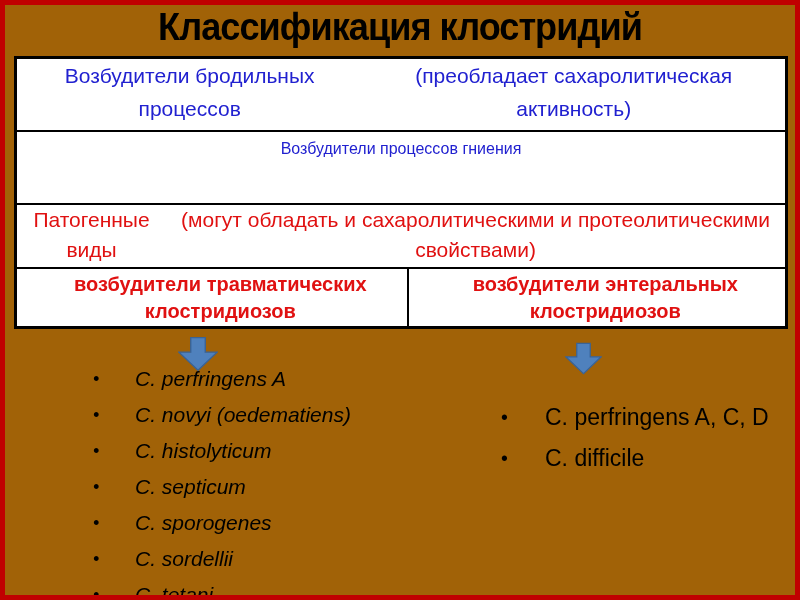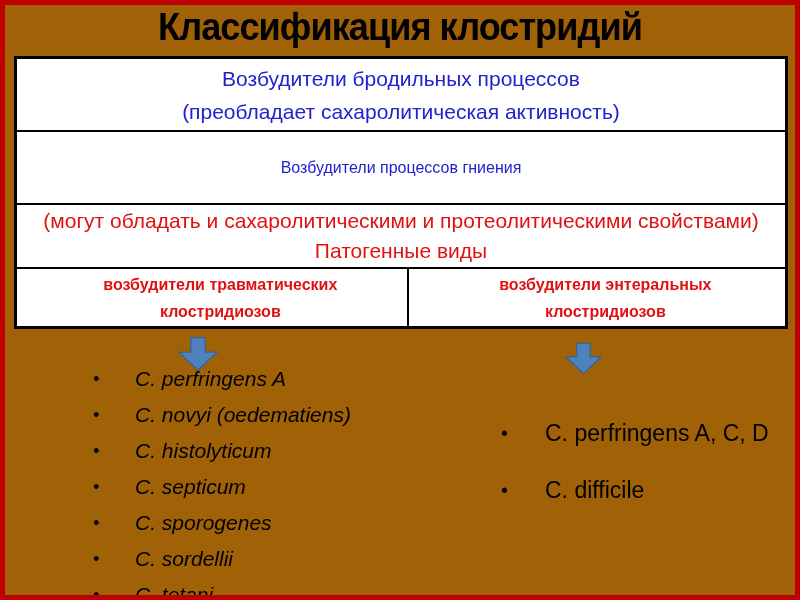--- a/index.html
+++ b/index.html
@@ -13,69 +13,69 @@
     text-align:center;font-size:38px;font-weight:bold;color:#000;
     letter-spacing:-1px;transform:scaleX(0.95);transform-origin:center;
     white-space:nowrap;
   }
   .table{
     position:absolute;left:9px;top:51px;width:774px;height:273px;
     box-sizing:border-box;border:3px solid #000;background:#fff;
     display:flex;flex-direction:column;
   }
   .row{
-    box-sizing:border-box;display:flex;flex-direction:column;
+    box-sizing:border-box;display:flex;
     justify-content:center;text-align:center;
   }
   .row + .row{border-top:2px solid #000;}
   .row-1{height:71px;font-size:21px;line-height:33px;color:#2121d0;}
   .row-2{height:73px;font-size:16px;line-height:33px;color:#2121d0;}
   .row-3{height:64px;font-size:21px;line-height:30px;color:#e01111;}
   .row-4{flex:1;flex-direction:row;padding:0;color:#e01111;}
   .cell{
     box-sizing:border-box;display:flex;flex-direction:column;justify-content:center;
-    text-align:center;font-weight:bold;font-size:16px;line-height:27px;padding-left:17px;
+    text-align:center;font-weight:bold;font-size:20px;line-height:27px;padding-left:17px;
   }
   .cell-left{width:51%;border-right:2px solid #000;}
   .cell-right{width:49%;}
   .arrow{position:absolute;}
   .arrow-left{left:173px;top:330px;width:40px;height:38px;}
   .arrow-right{left:560px;top:337px;width:37px;height:33px;}
   .list{list-style:none;margin:0;padding:0;position:absolute;color:#000;}
   .list li{position:relative;box-sizing:border-box;}
   .list li::before{
     content:"\2022";position:absolute;left:28px;top:0;
     font-size:0.85em;
   }
   .list-left{left:60px;top:356px;font-size:21px;}
   .list-left li{height:36px;line-height:36px;padding-left:70px;white-space:nowrap;font-style:italic;}
   .list-right{left:468px;top:392px;font-size:23px;}
-  .list-right li{height:41px;line-height:41px;padding-left:72px;white-space:nowrap;margin-top:16px;}
+  .list-right li{height:41px;line-height:41px;padding-left:72px;white-space:nowrap;}
 </style>
 </head>
 <body>
 
 <div class="slide">
 
   <h1 class="title">Классификация клостридий</h1>
 
   <div class="table">
 
     <div class="row row-1">
       <div>Возбудители бродильных процессов</div>
       <div>(преобладает сахаролитическая активность)</div>
     </div>
 
     <div class="row row-2">
       <div>Возбудители процессов гниения</div>
     </div>
 
     <div class="row row-3">
+      <div>Патогенные виды</div>
       <div>(могут обладать и сахаролитическими и протеолитическими свойствами)</div>
-      <div>Патогенные виды</div>
     </div>
 
     <div class="row row-4">
       <div class="cell cell-left">
         <div>возбудители травматических</div>
         <div>клостридиозов</div>
       </div>
       <div class="cell cell-right">
         <div>возбудители энтеральных</div>
         <div>клостридиозов</div>

